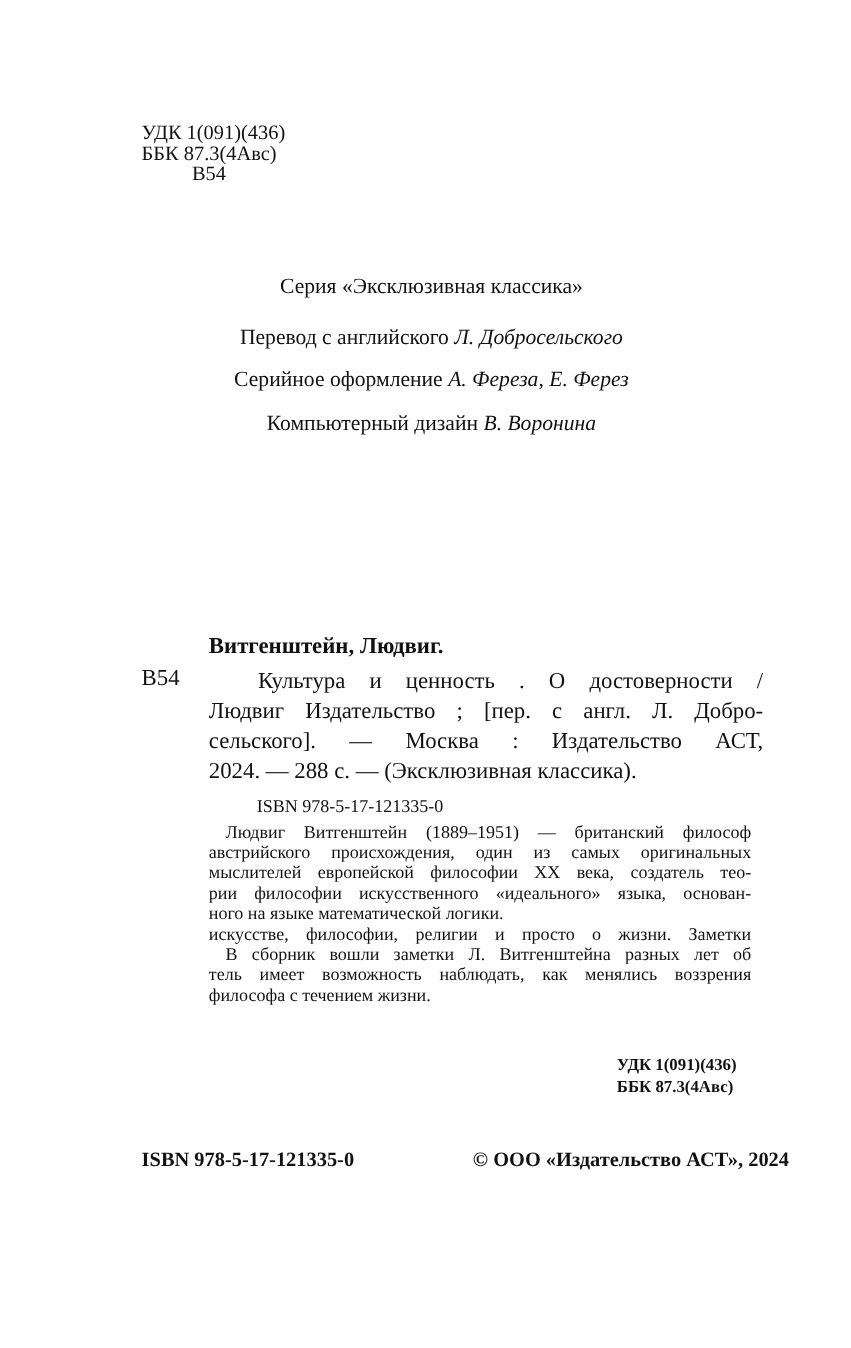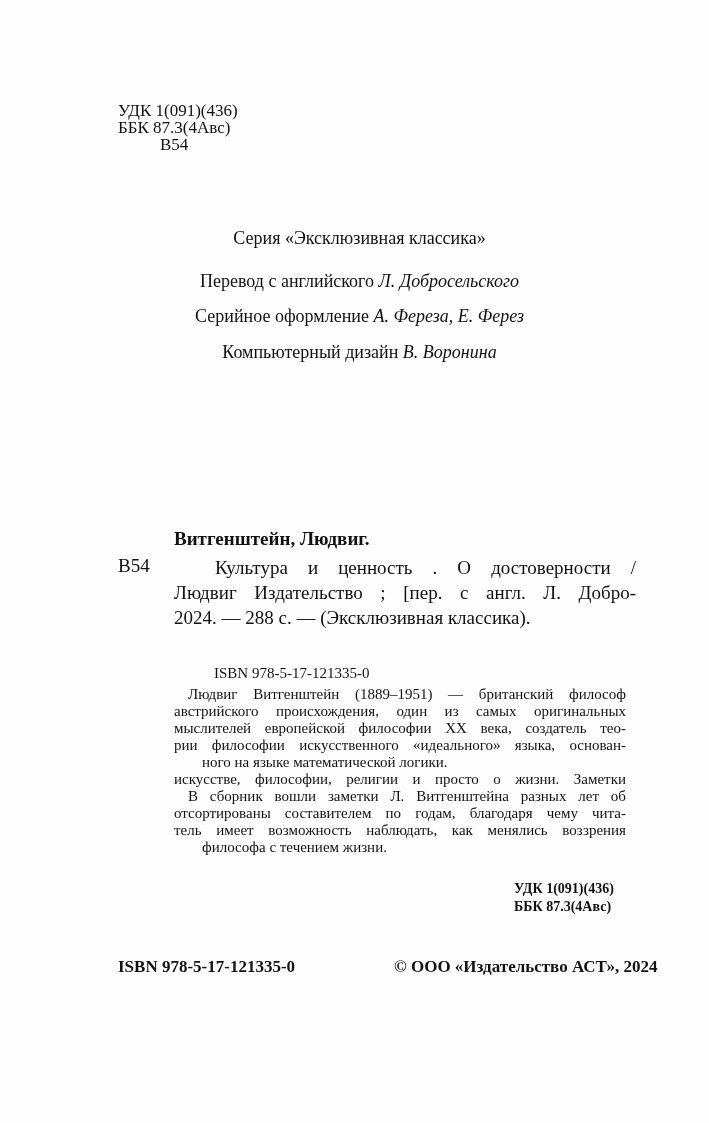--- a/index.html
+++ b/index.html
@@ -73,21 +73,21 @@
     .annotation {
       left: 174px;
       top: 686px;
       width: 452px;
       font-size: 15px;
       line-height: 17px;
       white-space: normal;
     }
     .annotation .line { display: block; text-align: justify; text-align-last: justify; }
     .annotation .line.indent { text-indent: 14px; }
-    .annotation .line.last { text-align-last: left; margin-left: 28px; }
+    .annotation .line.last { text-align-last: left; }
 
     
     .bottom-codes {
       left: 514px;
       top: 880px;
       font-size: 14px;
       line-height: 18px;
       font-weight: bold;
     }
     .bottom-codes .row { display: block; }
@@ -127,33 +127,33 @@
 
 <div class="abs credits credit-computer">
   <span>Компьютерный дизайн </span><i>В. Воронина</i>
 </div>
 
 <div class="abs cat-author">Витгенштейн, Людвиг.</div>
 <div class="abs cat-mark">В54</div>
 <div class="abs cat-body">
   <span class="line first">Культура и ценность . О достоверности /</span>
   <span class="line">Людвиг Издательство ; [пер. с англ. Л. Добро-</span>
+  <span class="line">сельского]. — Москва : Издательство АСТ,</span>
   <span class="line last">2024. — 288 с. — (Эксклюзивная классика).</span>
 </div>
 <div class="abs cat-isbn">ISBN 978-5-17-121335-0</div>
 
 <div class="abs annotation">
   <span class="line indent">Людвиг Витгенштейн (1889–1951) — британский философ</span>
   <span class="line">австрийского происхождения, один из самых оригинальных</span>
   <span class="line">мыслителей европейской философии XX века, создатель тео-</span>
   <span class="line">рии философии искусственного «идеального» языка, основан-</span>
   <span class="line last">ного на языке математической логики.</span>
   <span class="line">искусстве, философии, религии и просто о жизни. Заметки</span>
   <span class="line indent">В сборник вошли заметки Л. Витгенштейна разных лет об</span>
-  <span class="line">отсортированы составителем по годам, благодаря чему чита-</span>
   <span class="line">тель имеет возможность наблюдать, как менялись воззрения</span>
   <span class="line last">философа с течением жизни.</span>
 </div>
 
 <div class="abs bottom-codes">
   <span class="row">УДК 1(091)(436)</span>
   <span class="row">ББК 87.3(4Авс)</span>
 </div>
 
 <div class="abs isbn-bottom">ISBN 978-5-17-121335-0</div>

